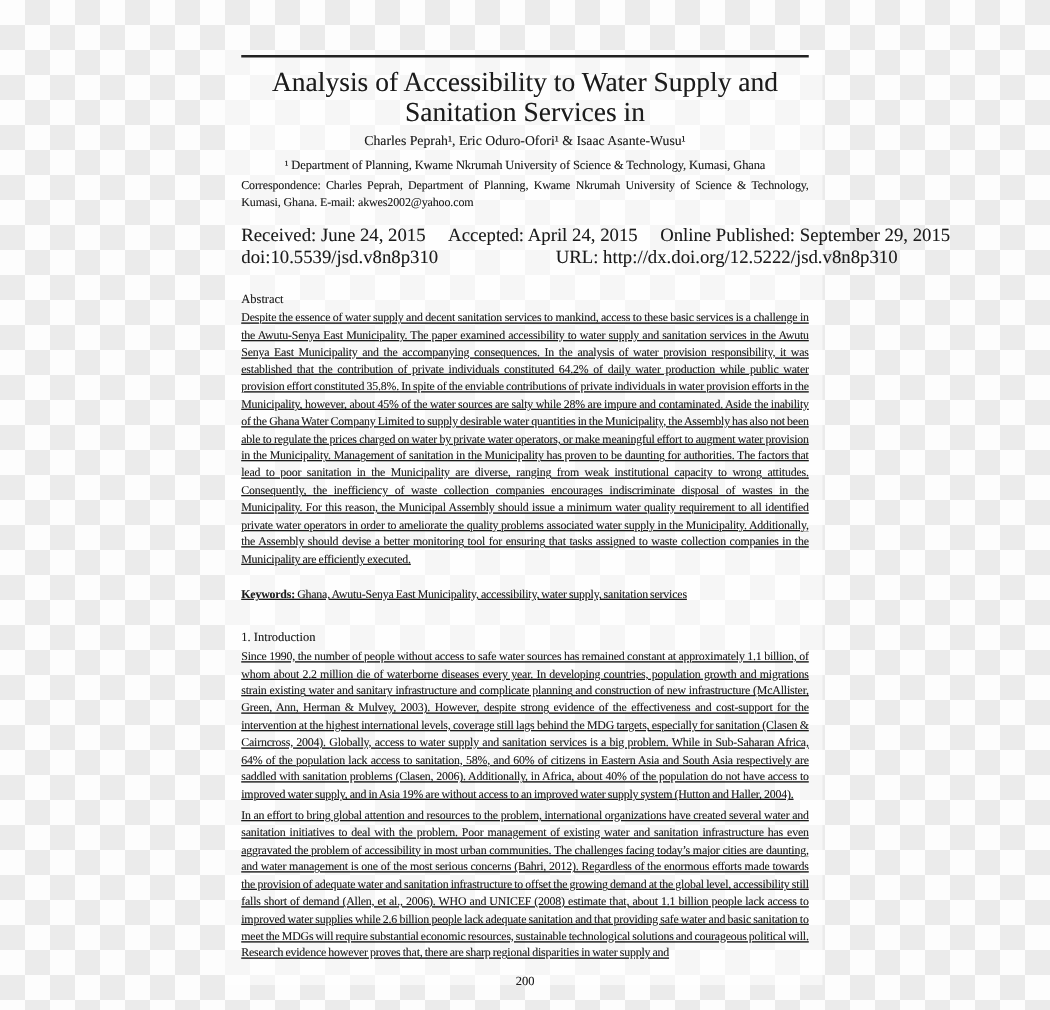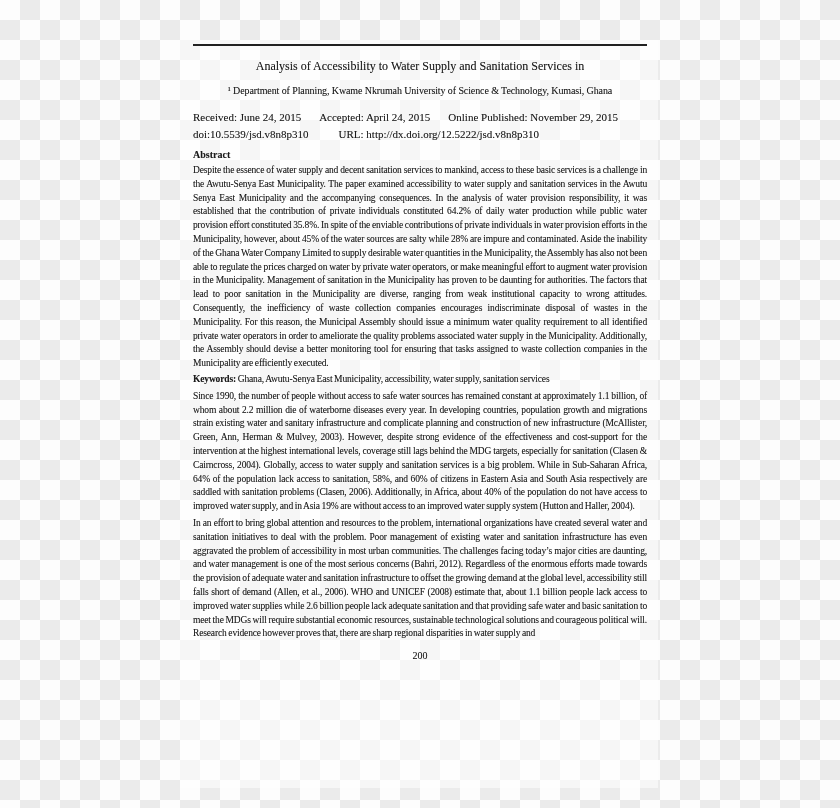--- a/index.html
+++ b/index.html
@@ -23,75 +23,78 @@
     background: var(--page-overlay);
   }
   .content {
     position: absolute; left: 0; top: 0; width: 478px;
     padding: 2px 11px 0 13px;
     color: var(--ink);
     text-shadow: 0 0 0.4px rgba(20,20,20,0.35);
   }
   .journal-header { text-align: right; font-size: 9px; line-height: 10.5px; letter-spacing: -0.1px; }
   .header-rule { border: none; border-top: 2px solid var(--rule); margin: 2px 0 0 0; }
-  .title { text-align: center; font-size: 12px; line-height: 24px; margin-top: 8px; }
+  .title { text-align: center; font-size: 22px; line-height: 24px; margin-top: 8px; }
   .authors { text-align: center; font-size: 11px; line-height: 13px; margin-top: 5px; }
   .affiliation { font-size: 10px; line-height: 13px; margin-top: 6px; letter-spacing: -0.1px; text-align: center; }
   .correspondence {
     font-size: 9.6px; line-height: 13.5px; margin-top: 3px;
     text-align: justify; letter-spacing: -0.1px;
   }
-  .meta-row { display: flex; font-size: 11px; line-height: 13px; white-space: nowrap; }
+  .meta-row { display: flex; font-size: 15px; line-height: 13px; white-space: nowrap; }
   .meta-row.dates { margin-top: 14px; gap: 18px; }
-  .meta-row.doi { margin-top: 4px; gap: 30px; }
-  .section-heading { font-weight: bold; font-size: 10px; line-height: 13px; margin-top: 7px; }
+  .meta-row.doi { margin-top: 4px; gap: 94px; }
+  .section-heading { font-weight: normal; font-size: 10px; line-height: 13px; margin-top: 20px; }
   .body-par {
     font-size: 9.5px; line-height: 13.8px; margin-top: 3px;
-    text-align: justify; letter-spacing: -0.15px; word-spacing: -0.5px;
+    text-align: justify; letter-spacing: -0.15px; word-spacing: -0.5px; text-decoration: underline;
   }
-  .kw { margin-top: 2px; }
+  .kw { margin-top: 14px; }
   .b { font-weight: bold; }
   .page-number { text-align: center; font-size: 10px; margin-top: 9px; }
 </style>
 </head>
 <body>
 
 <div class="page">
   <div class="content">
 
 
     <hr class="header-rule">
 
     <div class="title">
       <div>Analysis of Accessibility to Water Supply and Sanitation Services in</div>
     </div>
 
+    <div class="authors">Charles Peprah¹, Eric Oduro-Ofori¹ &amp; Isaac Asante-Wusu¹</div>
 
     <div class="affiliation">¹ Department of Planning, Kwame Nkrumah University of Science &amp; Technology, Kumasi, Ghana</div>
 
+    <div class="correspondence">Correspondence: Charles Peprah, Department of Planning, Kwame Nkrumah University of Science &amp; Technology, Kumasi, Ghana. E-mail: akwes2002@yahoo.com</div>
 
     <div class="meta-row dates">
       <span>Received: June 24, 2015</span>
       <span>Accepted: April 24, 2015</span>
-      <span>Online Published: November 29, 2015</span>
+      <span>Online Published: September 29, 2015</span>
     </div>
 
     <div class="meta-row doi">
       <span>doi:10.5539/jsd.v8n8p310</span>
       <span>URL: http://dx.doi.org/12.5222/jsd.v8n8p310</span>
     </div>
 
     <div class="section-heading">Abstract</div>
 
     <div class="body-par">Despite the essence of water supply and decent sanitation services to mankind, access to these basic services is a challenge in the Awutu-Senya East Municipality. The paper examined accessibility to water supply and sanitation services in the Awutu Senya East Municipality and the accompanying consequences. In the analysis of water provision responsibility, it was established that the contribution of private individuals constituted 64.2% of daily water production while public water provision effort constituted 35.8%. In spite of the enviable contributions of private individuals in water provision efforts in the Municipality, however, about 45% of the water sources are salty while 28% are impure and contaminated. Aside the inability of the Ghana Water Company Limited to supply desirable water quantities in the Municipality, the Assembly has also not been able to regulate the prices charged on water by private water operators, or make meaningful effort to augment water provision in the Municipality. Management of sanitation in the Municipality has proven to be daunting for authorities. The factors that lead to poor sanitation in the Municipality are diverse, ranging from weak institutional capacity to wrong attitudes. Consequently, the inefficiency of waste collection companies encourages indiscriminate disposal of wastes in the Municipality. For this reason, the Municipal Assembly should issue a minimum water quality requirement to all identified private water operators in order to ameliorate the quality problems associated water supply in the Municipality. Additionally, the Assembly should devise a better monitoring tool for ensuring that tasks assigned to waste collection companies in the Municipality are efficiently executed.</div>
 
     <div class="body-par kw">
       <span class="b">Keywords:</span><span> Ghana, Awutu-Senya East Municipality, accessibility, water supply, sanitation services</span>
     </div>
 
+    <div class="section-heading">1. Introduction</div>
 
     <div class="body-par">Since 1990, the number of people without access to safe water sources has remained constant at approximately 1.1 billion, of whom about 2.2 million die of waterborne diseases every year. In developing countries, population growth and migrations strain existing water and sanitary infrastructure and complicate planning and construction of new infrastructure (McAllister, Green, Ann, Herman &amp; Mulvey, 2003). However, despite strong evidence of the effectiveness and cost-support for the intervention at the highest international levels, coverage still lags behind the MDG targets, especially for sanitation (Clasen &amp; Cairncross, 2004). Globally, access to water supply and sanitation services is a big problem. While in Sub-Saharan Africa, 64% of the population lack access to sanitation, 58%, and 60% of citizens in Eastern Asia and South Asia respectively are saddled with sanitation problems (Clasen, 2006). Additionally, in Africa, about 40% of the population do not have access to improved water supply, and in Asia 19% are without access to an improved water supply system (Hutton and Haller, 2004).</div>
 
     <div class="body-par">In an effort to bring global attention and resources to the problem, international organizations have created several water and sanitation initiatives to deal with the problem. Poor management of existing water and sanitation infrastructure has even aggravated the problem of accessibility in most urban communities. The challenges facing today’s major cities are daunting, and water management is one of the most serious concerns (Bahri, 2012). Regardless of the enormous efforts made towards the provision of adequate water and sanitation infrastructure to offset the growing demand at the global level, accessibility still falls short of demand (Allen, et al., 2006). WHO and UNICEF (2008) estimate that, about 1.1 billion people lack access to improved water supplies while 2.6 billion people lack adequate sanitation and that providing safe water and basic sanitation to meet the MDGs will require substantial economic resources, sustainable technological solutions and courageous political will. Research evidence however proves that, there are sharp regional disparities in water supply and</div>
 
     <div class="page-number">200</div>
 
   </div>
 </div>
 

